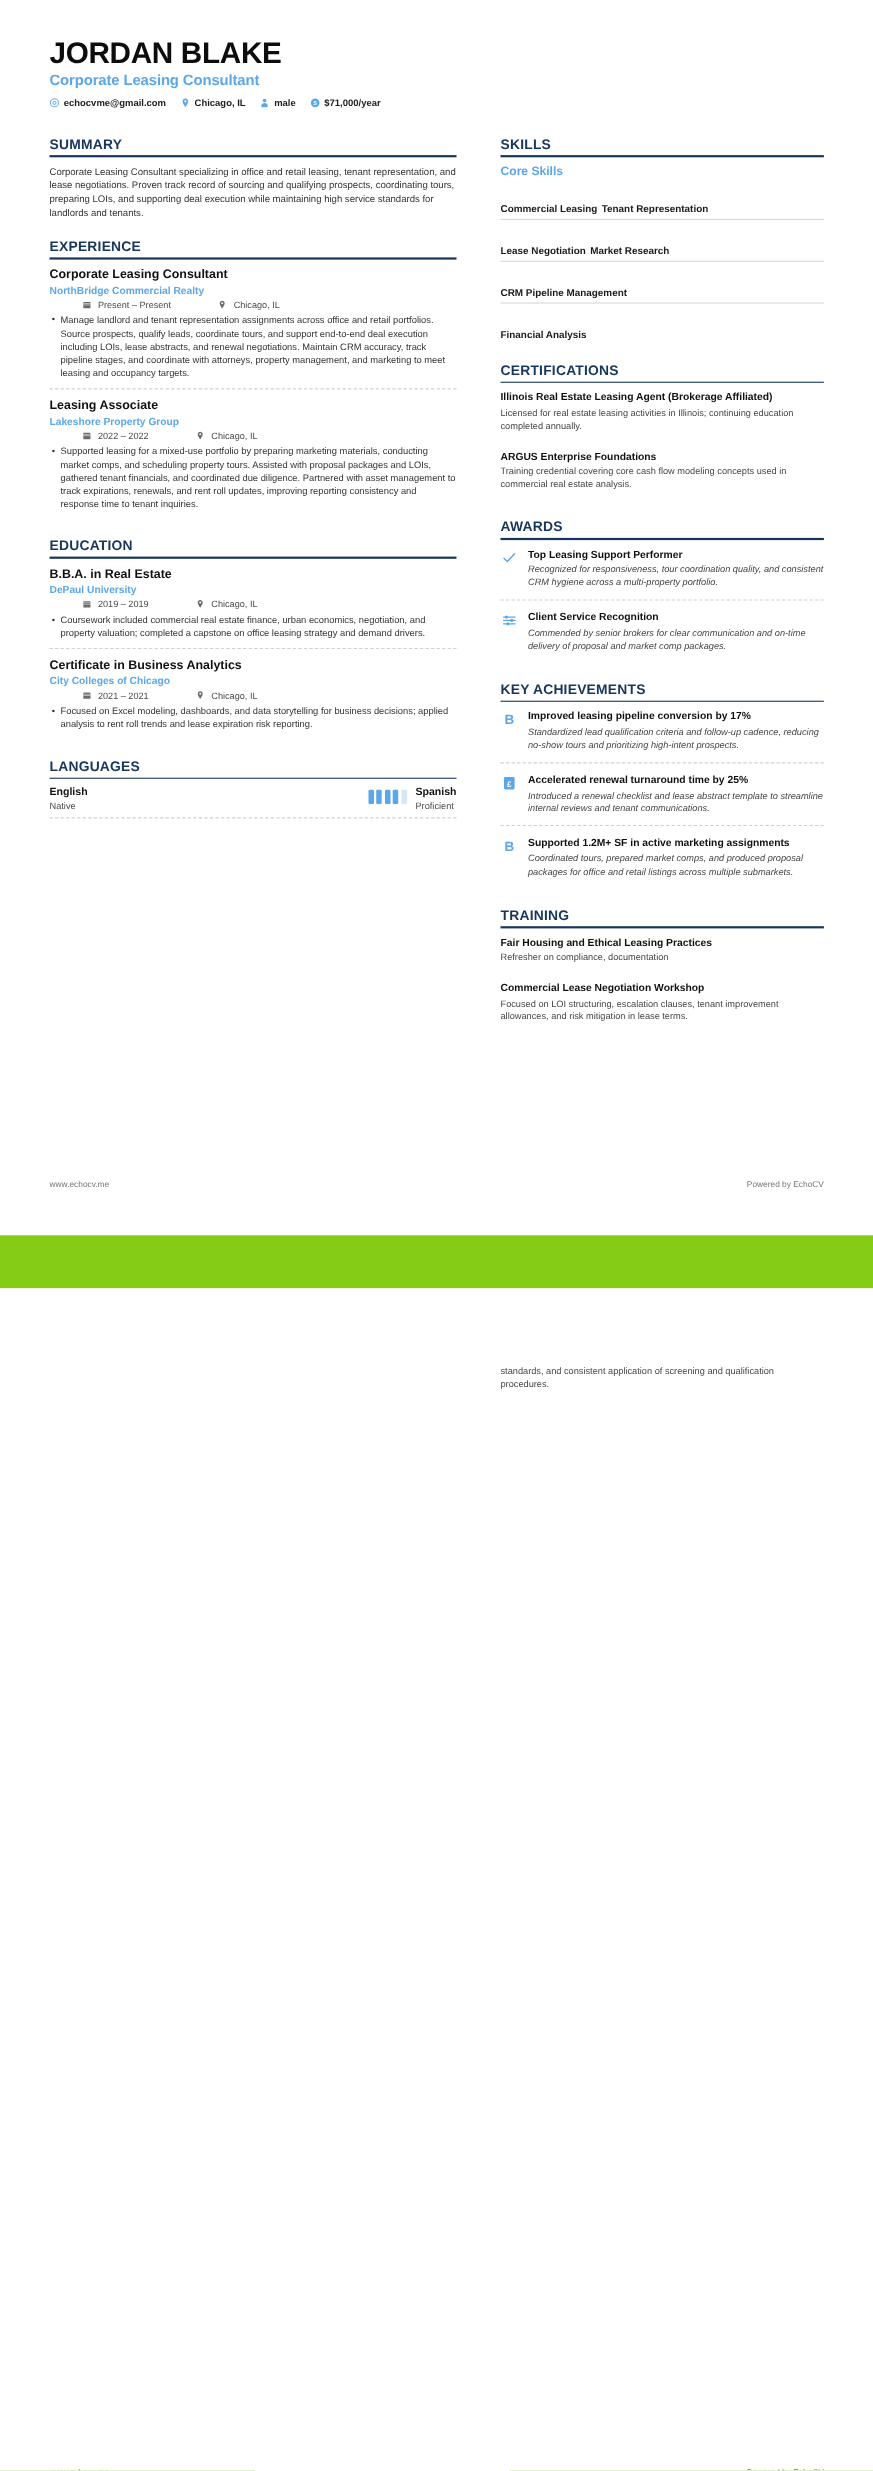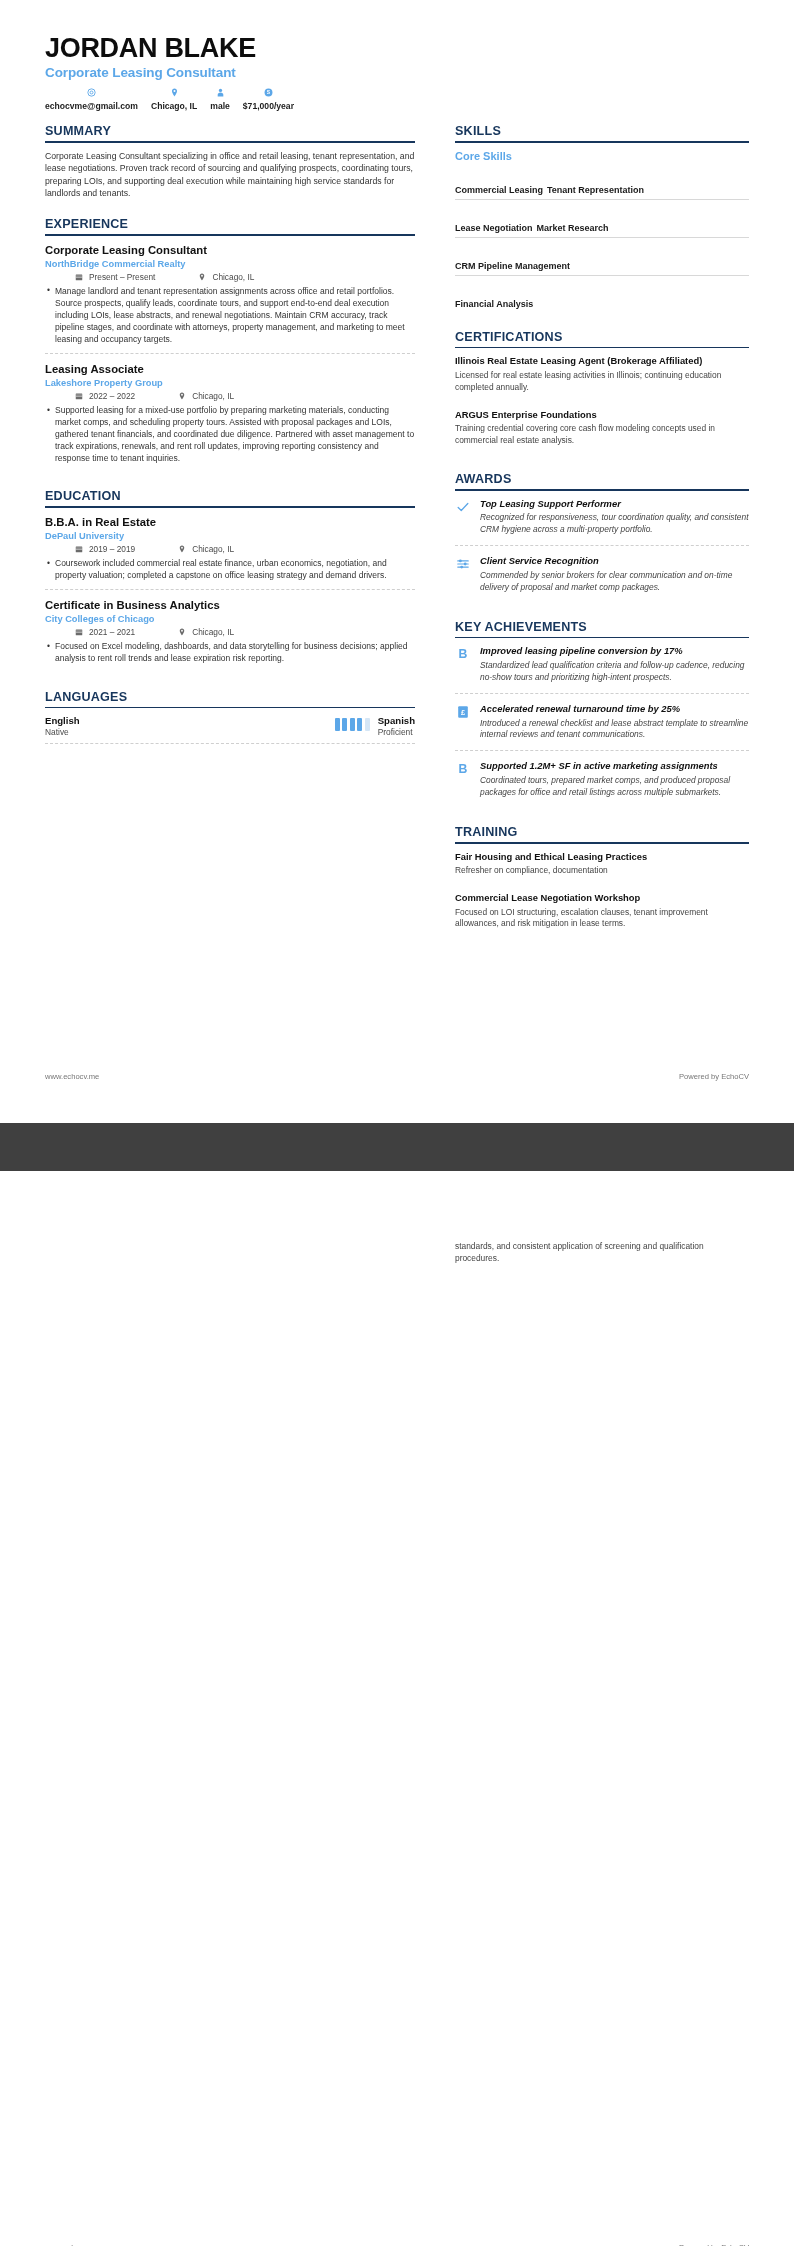--- a/index.html
+++ b/index.html
@@ -6,21 +6,21 @@
   html, body {
     width: 794px;
     background: #ffffff;
     font-family: "Liberation Sans", sans-serif;
     color: #222;
   }
   .page {
     position: relative;
     width: 794px;
     height: 2246px;
-    background: #404040;
+    background: #84cc16;
     overflow: hidden;
   }
 
   
   .sheet {
     position: absolute;
     left: 0;
     width: 794px;
     background: #fff;
   }
@@ -45,21 +45,21 @@
   }
   .contacts {
     display: flex;
     align-items: center;
     gap: 13px;
     margin-top: 8px;
     font-size: 8.6px;
     font-weight: bold;
     color: #1d1d1d;
   }
-  .citem { display: flex; align-items: center; gap: 4px; white-space: nowrap; flex-direction: column; }
+  .citem { display: flex; align-items: center; gap: 4px; white-space: nowrap; }
   .cicon { display: inline-flex; width: 9px; height: 9px; color: #5ca7e8; }
   .cicon svg { width: 9px; height: 9px; display: block; }
 
   
   .col-left {
     position: absolute;
     left: 45px;
     top: 124px;
     width: 370px;
   }
@@ -210,21 +210,20 @@
     color: #5ca7e8;
     margin-top: 1px;
   }
   .ach-icon svg { width: 14px; height: 14px; display: block; }
   .ach-body { flex: 1; }
   .ach-title {
     font-size: 9.4px;
     font-weight: bold;
     color: #111;
     line-height: 1.3;
-    font-style: italic;
   }
   .ach-desc {
     font-size: 8.4px;
     line-height: 1.42;
     color: #444;
     margin-top: 2.5px;
     font-style: italic;
   }
 
   

